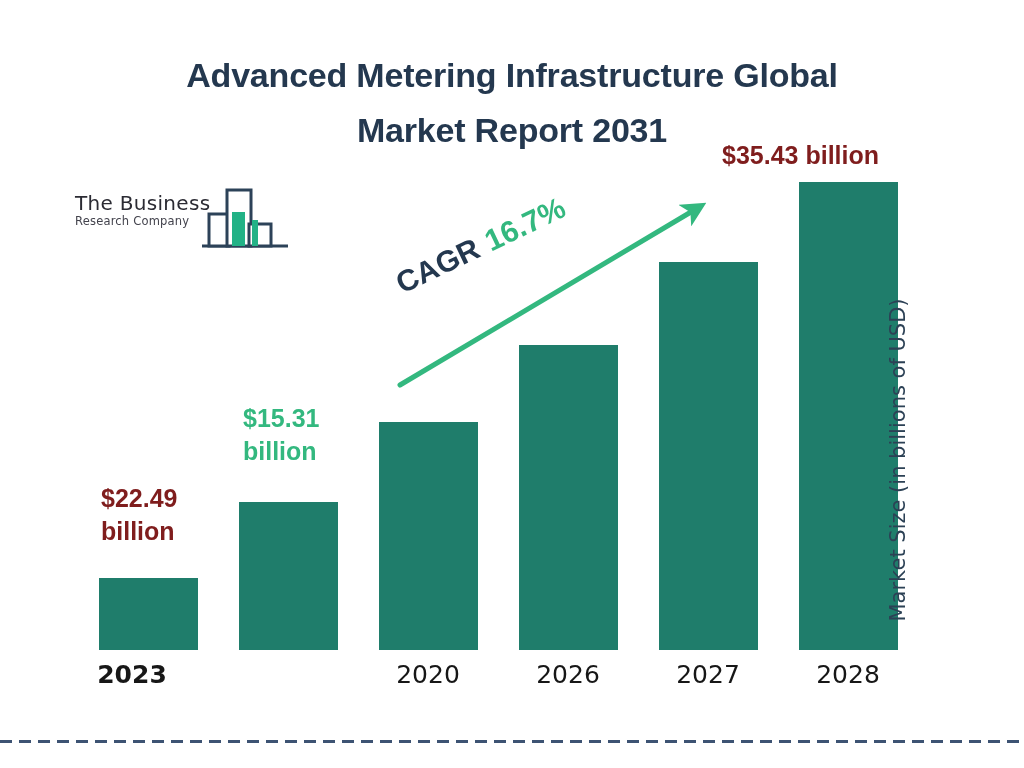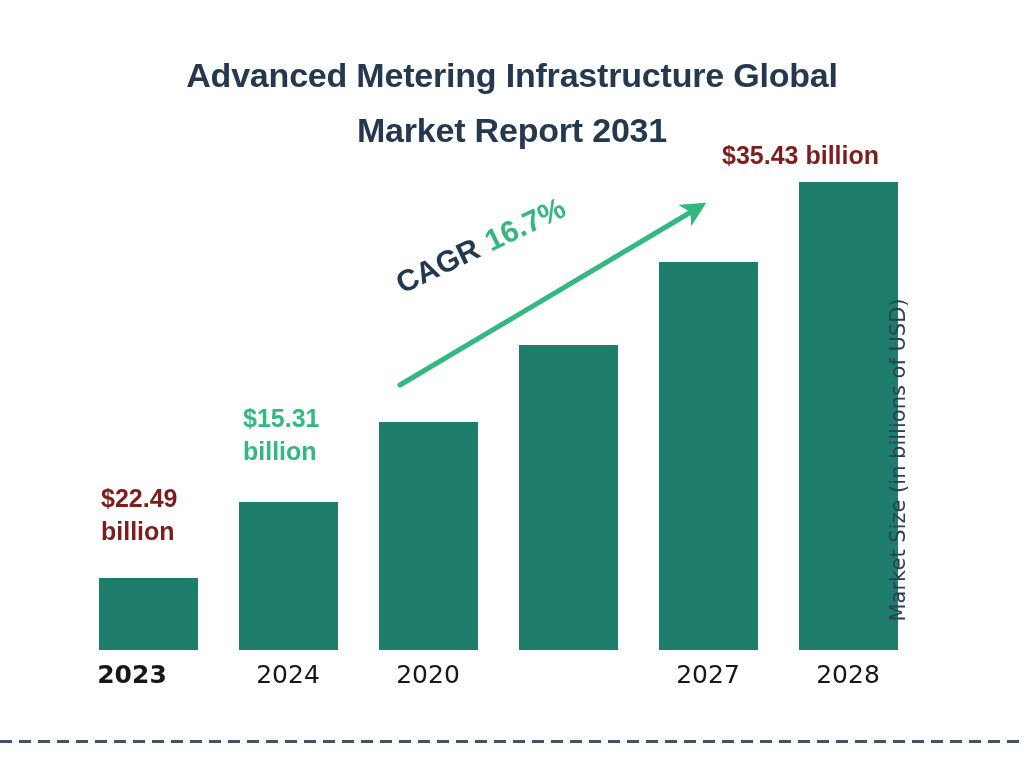--- a/index.html
+++ b/index.html
@@ -105,20 +105,40 @@
 </head>
 <body>
 
 <div id="canvas">
 
   <div class="title">
     <span class="t-line">Advanced Metering Infrastructure Global</span>
     <span class="t-line">Market Report 2031</span>
   </div>
 
+  <div class="logo">
+    <div class="logo-text">
+      <span class="l1">The Business</span>
+      <span class="l2">Research Company</span>
+    </div>
+    <div class="logo-mark">
+      <svg width="90" height="66" viewBox="0 0 90 66">
+
+        <path d="M2,60 L88,60" stroke="#2c4258" stroke-width="3" fill="none"></path>
+
+        <rect x="9" y="28" width="20" height="32" fill="#ffffff" stroke="#2c4258" stroke-width="3"></rect>
+
+        <rect x="27" y="4" width="24" height="56" fill="#ffffff" stroke="#2c4258" stroke-width="3"></rect>
+        <rect x="32" y="26" width="13" height="34" fill="#22b286"></rect>
+
+        <rect x="49" y="38" width="22" height="22" fill="#ffffff" stroke="#2c4258" stroke-width="3"></rect>
+        <rect x="52" y="34" width="6" height="26" fill="#22b286"></rect>
+      </svg>
+    </div>
+  </div>
 
   <div class="plot">
 
     <div class="bar" style="left:99px;  width:99px;  top:578px; height:72px;"></div>
     <div class="bar" style="left:239px; width:99px;  top:502px; height:148px;"></div>
     <div class="bar" style="left:379px; width:99px;  top:422px; height:228px;"></div>
     <div class="bar" style="left:519px; width:99px;  top:345px; height:305px;"></div>
     <div class="bar" style="left:659px; width:99px;  top:262px; height:388px;"></div>
     <div class="bar" style="left:799px; width:99px;  top:182px; height:468px;"></div>
 
@@ -135,22 +155,22 @@
     <svg style="position:absolute;left:0;top:0;width:1024px;height:768px;pointer-events:none;">
       <defs>
         <marker id="ah" markerWidth="5" markerHeight="5" refX="2.6" refY="2.5" orient="auto" markerUnits="strokeWidth">
           <path d="M0,0 L5,2.5 L0,5 L1.3,2.5 Z" fill="#33b87f"></path>
         </marker>
       </defs>
       <line x1="400" y1="385" x2="696" y2="209" stroke="#33b87f" stroke-width="5" stroke-linecap="round" marker-end="url(#ah)"></line>
     </svg>
 
     <div class="xtick" style="left:72px;font-weight:bold;">2023</div>
-    <div class="xtick" style="left:228px;">2024</div>
     <div class="xtick" style="left:368px;">2020</div>
+    <div class="xtick" style="left:508px;">2026</div>
     <div class="xtick" style="left:648px;">2027</div>
     <div class="xtick" style="left:788px;">2028</div>
 
     <div class="yaxis-title">Market Size (in billions of USD)</div>
   </div>
 
   <div class="bottom-rule">
     <svg width="1024" height="3">
       <line x1="0" y1="1.5" x2="1024" y2="1.5" stroke="#3d5373" stroke-width="3" stroke-dasharray="12 7"></line>
     </svg>

